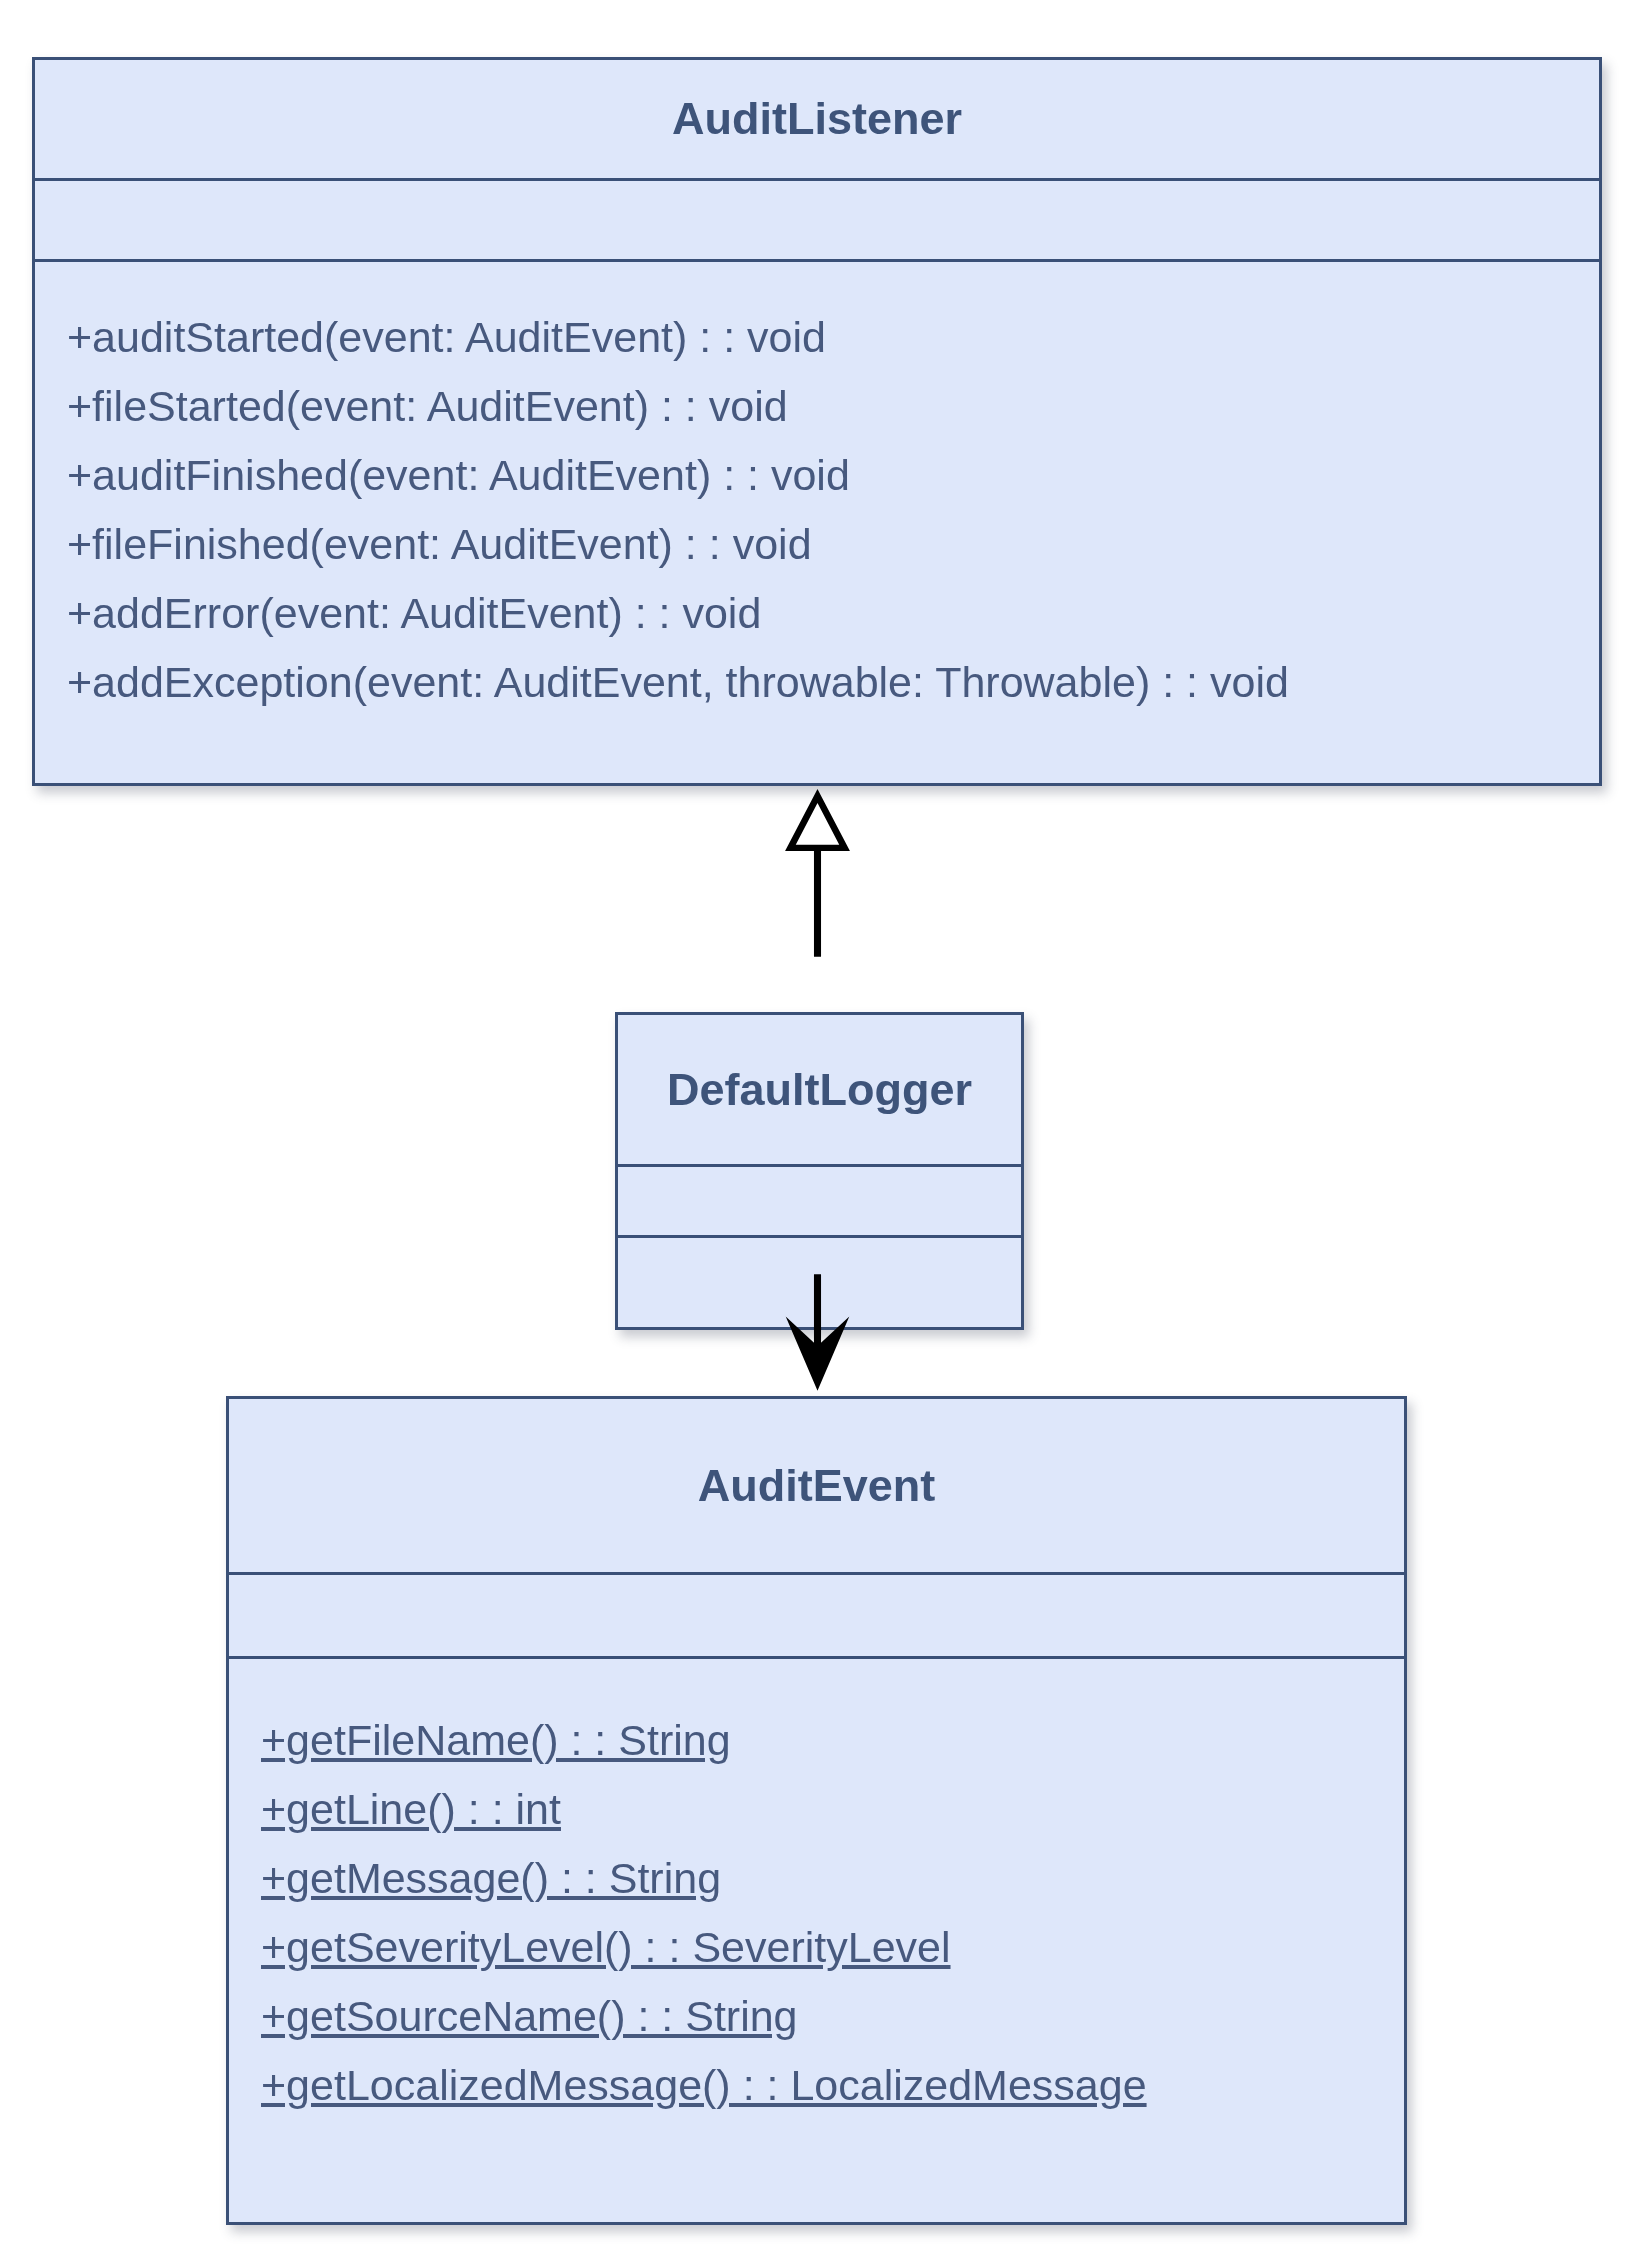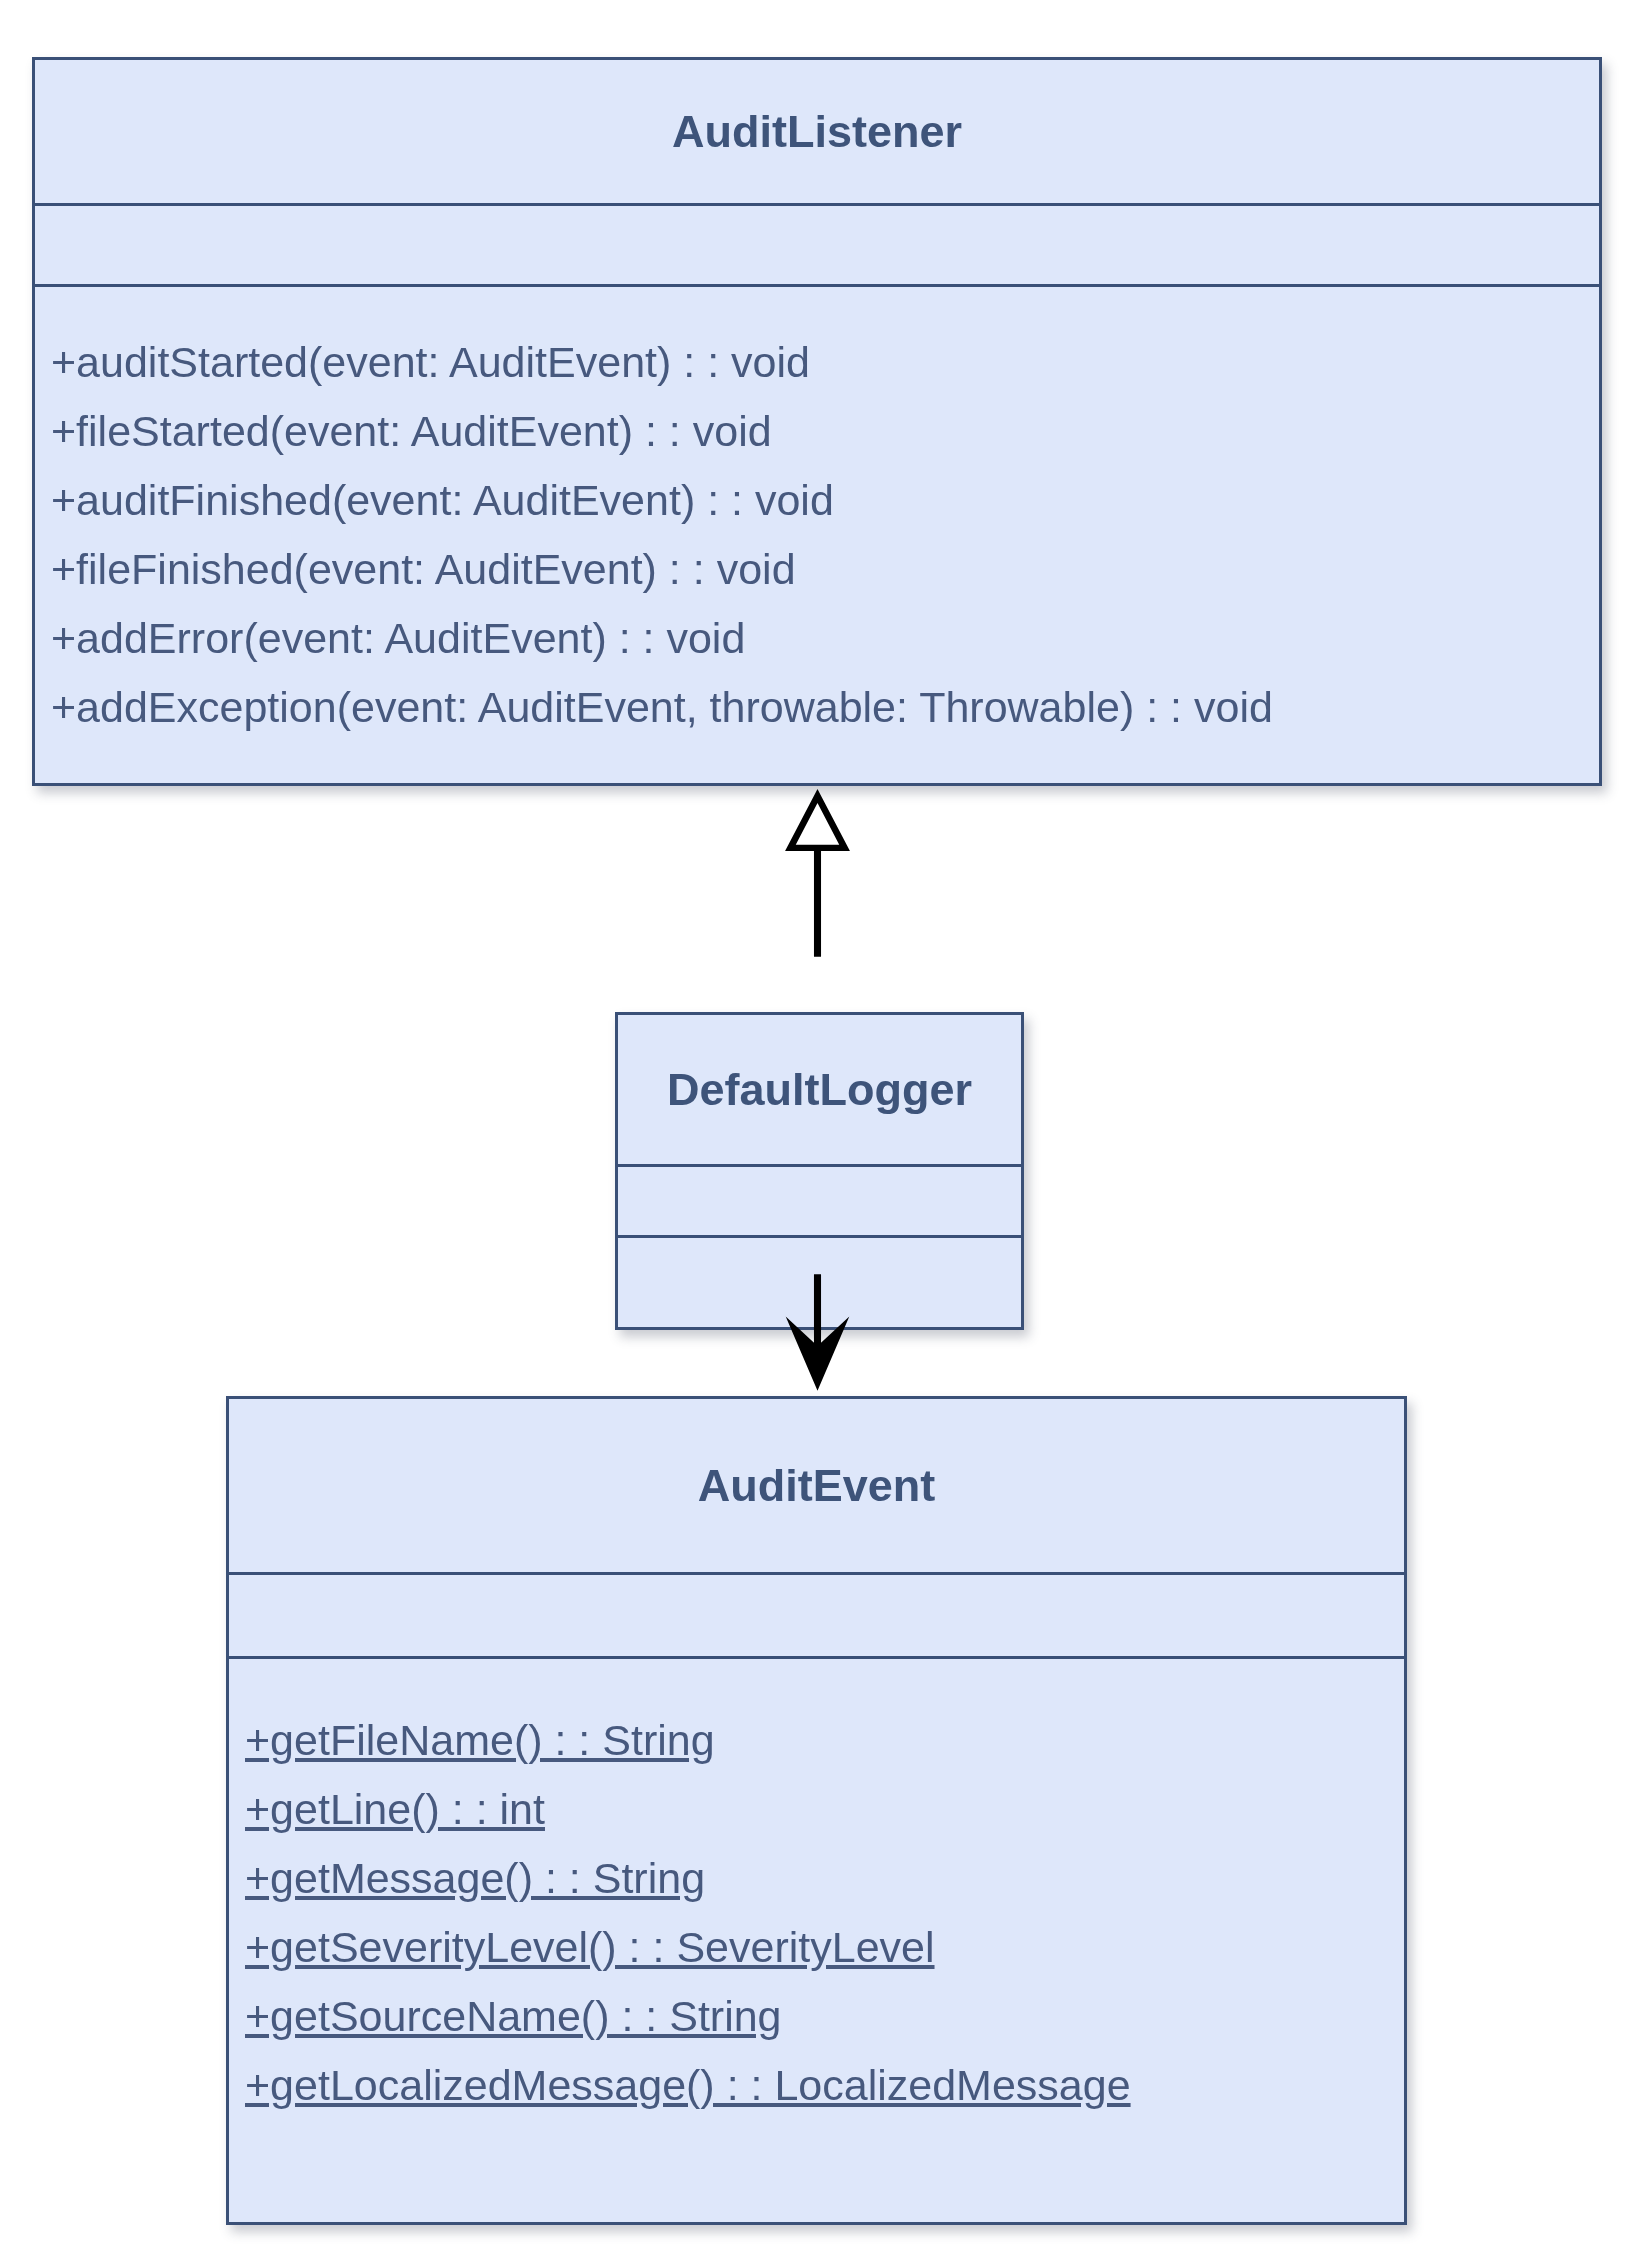--- a/index.html
+++ b/index.html
@@ -39,31 +39,31 @@
     flex: 0 0 auto;
   }
   .compartment {
     flex: 0 0 auto;
   }
   .compartment.sep {
     border-bottom: 3.5px solid var(--border);
   }
   .methods {
     flex: 1 1 auto;
-    padding-left: 16px;
+    padding-left: 32px;
     font-size: 43px;
     color: var(--method-text);
   }
   .method {
     line-height: 69px;
     white-space: nowrap;
   }
   
   #class-auditlistener { left: 32px;   top: 57px;   width: 1570px; height: 729px; }
-  #class-auditlistener .title { height: 146px; }
+  #class-auditlistener .title { height: 121px; }
   #class-auditlistener .attrs { height: 81px; }
   #class-auditlistener .methods { padding-top: 41px; }
 
   #class-defaultlogger { left: 615px; top: 1012px; width: 409px;  height: 318px; }
   #class-defaultlogger .title { height: 152px; }
   #class-defaultlogger .attrs { height: 71px; }
   #class-defaultlogger .extra { flex: 1 1 auto; }
 
   #class-auditevent { left: 226px;  top: 1396px; width: 1181px; height: 829px; }
   #class-auditevent .title { height: 176px; }

